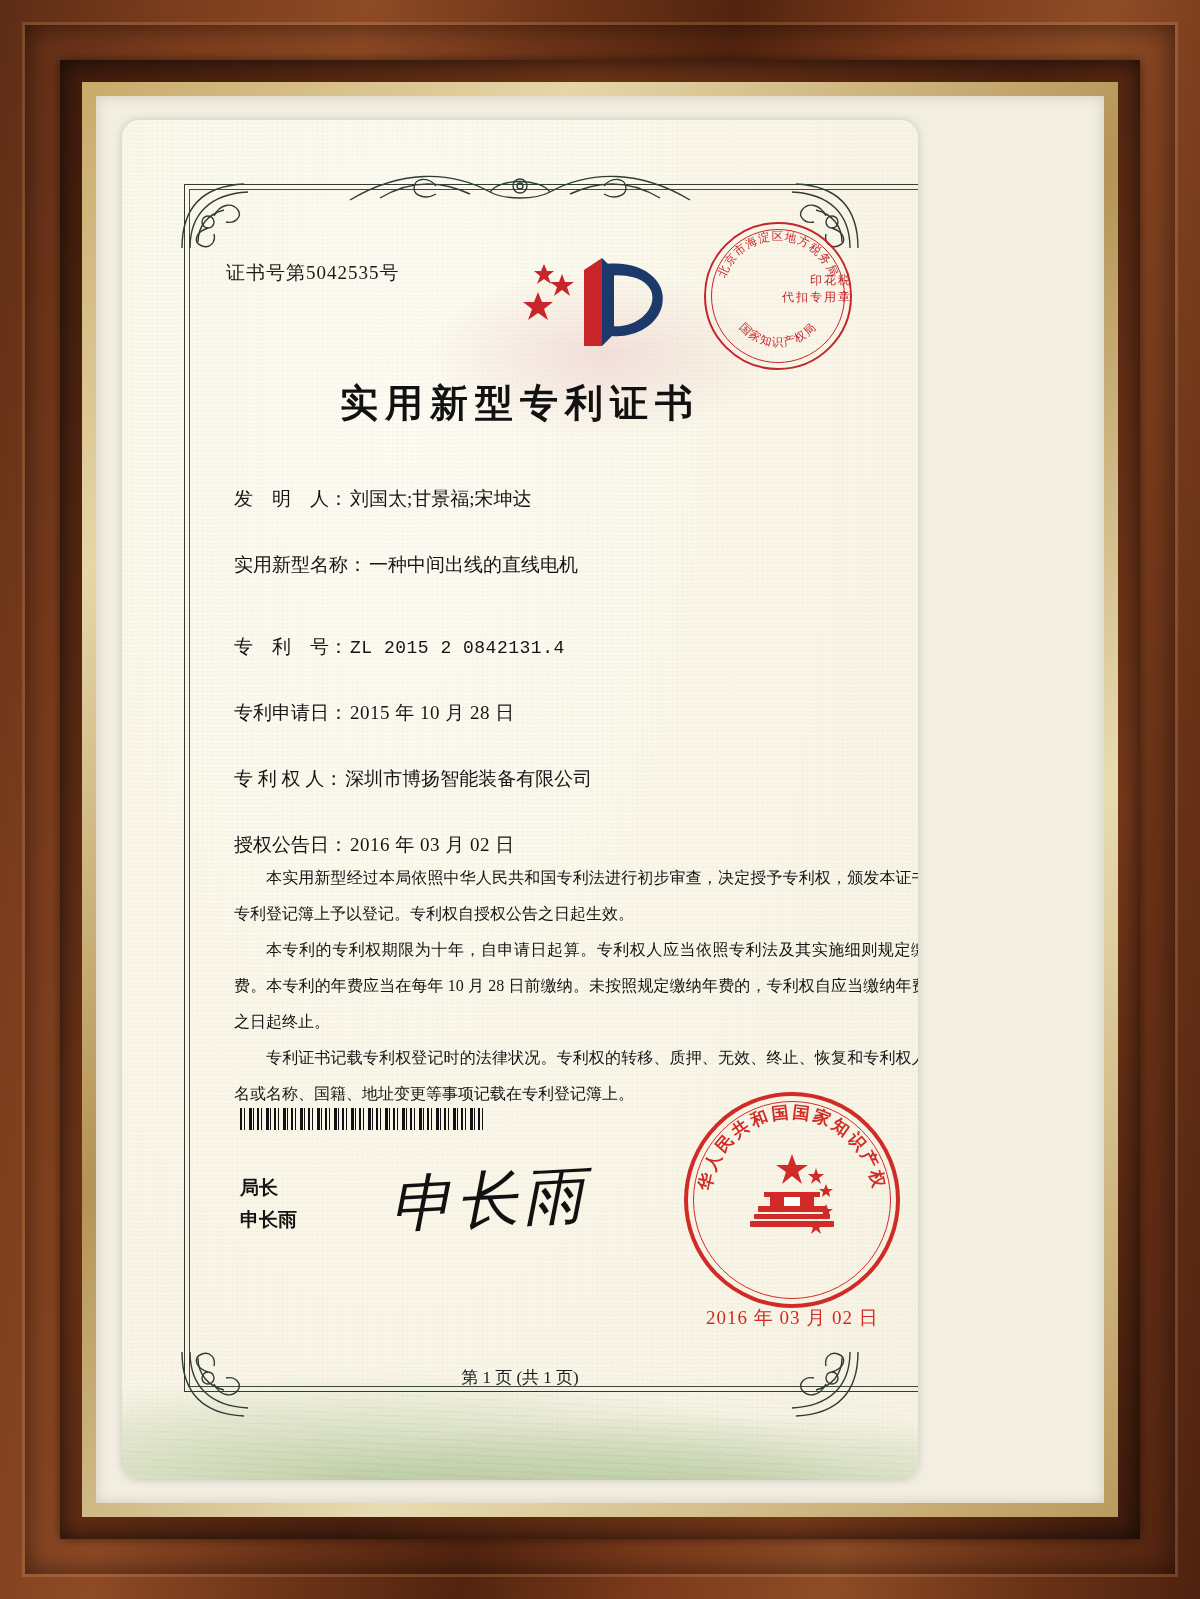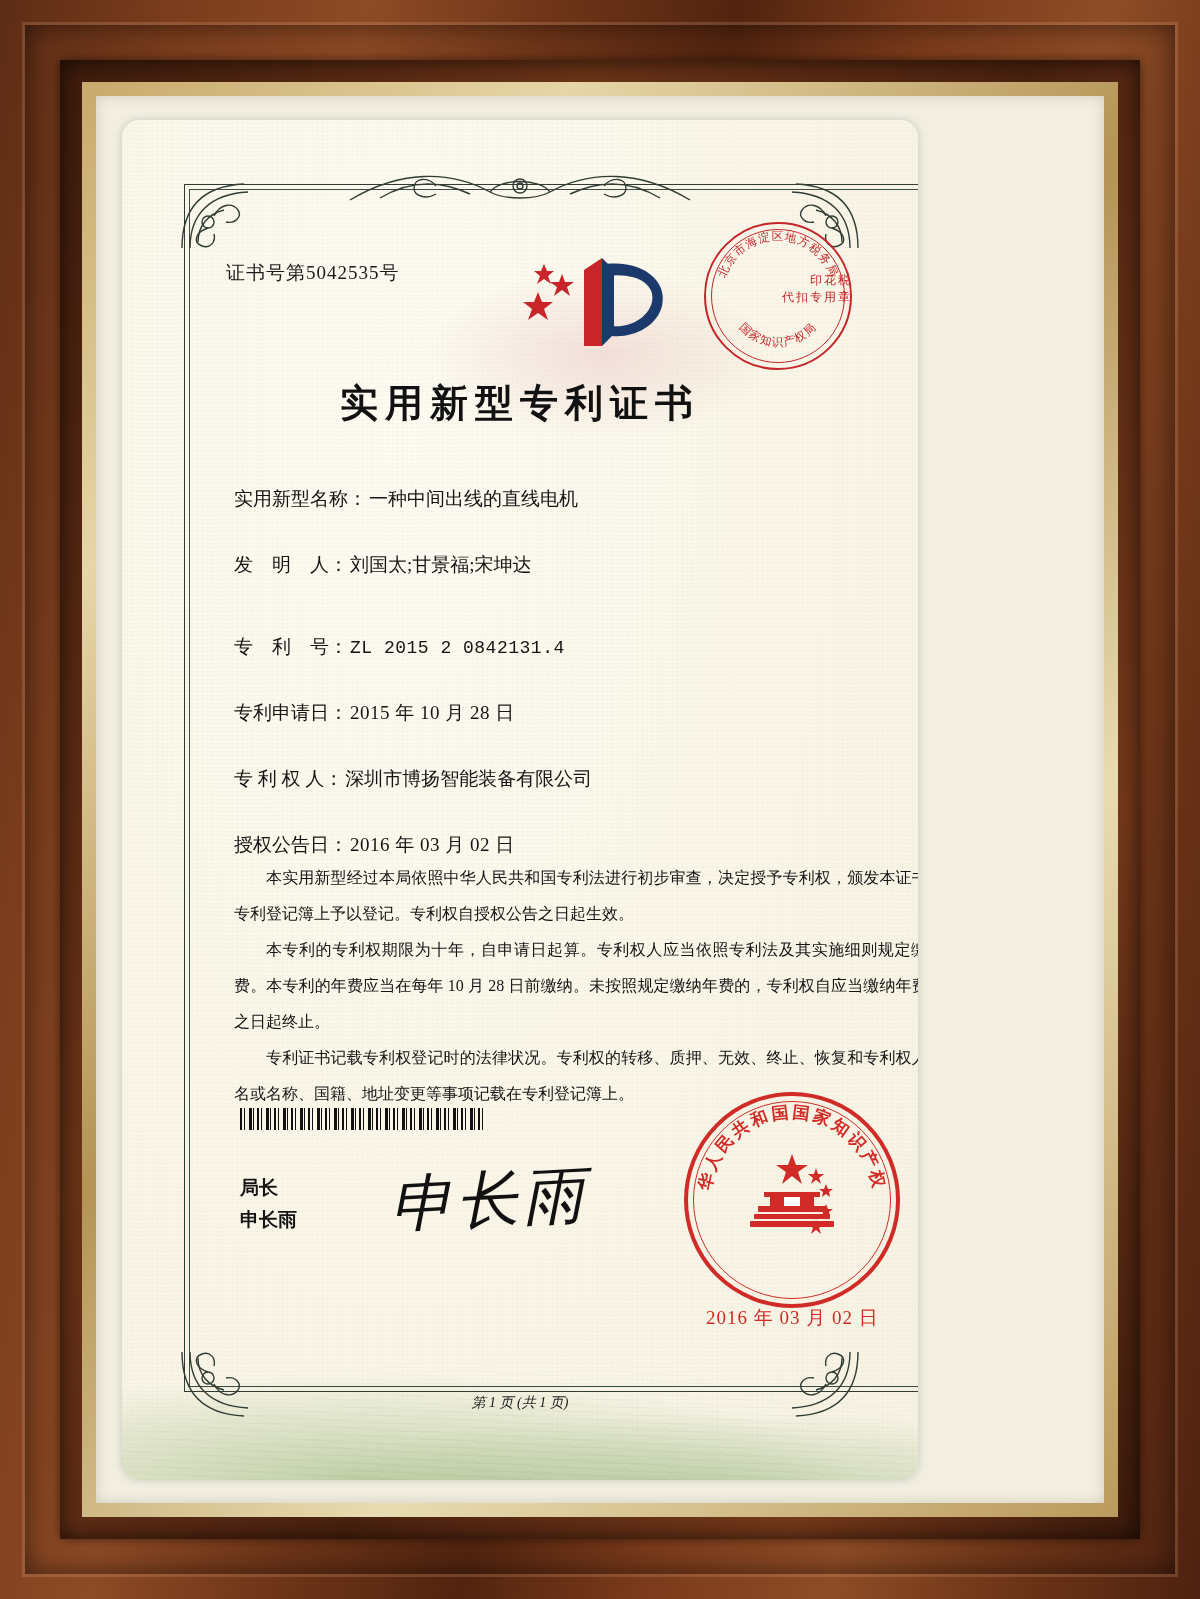--- a/index.html
+++ b/index.html
@@ -265,25 +265,24 @@
     position: absolute;
     left: 584px; top: 1185px;
     color: #d02b26;
     font-size: 19px;
     letter-spacing: 1px;
     font-family: "Liberation Serif", serif;
   }
 
   .page-no {
     position: absolute;
-    left: 0; right: 0; top: 1274px;
+    left: 0; right: 0; top: 1246px;
     text-align: center;
-    font-size: 14px;
+    font-size: 17px;
     color: #1a1a1a;
-    font-style: italic;
   }
 </style>
 </head>
 <body>
 
 <div class="frame-outer">
   <div class="frame-bevel-hi"></div>
   <div class="frame-inner-dark"></div>
   <div class="mat-gold"></div>
   <div class="mat-cream"></div>
@@ -381,26 +380,26 @@
     <div class="lines">
       <div>印花税</div>
       <div>代扣专用章</div>
     </div>
   </div>
 
   <div class="title">实用新型专利证书</div>
 
   <div class="fields">
     <div class="field-row">
+      <span class="field-label">发　明　人：</span>
+      <span class="field-value">刘国太;甘景福;宋坤达</span>
+    </div>
+    <div class="field-row">
       <span class="field-label">实用新型名称：</span>
       <span class="field-value">一种中间出线的直线电机</span>
-    </div>
-    <div class="field-row">
-      <span class="field-label">发　明　人：</span>
-      <span class="field-value">刘国太;甘景福;宋坤达</span>
     </div>
     <div class="field-row">
       <span class="field-label">专　利　号：</span>
       <span class="field-value mono">ZL 2015 2 0842131.4</span>
     </div>
     <div class="field-row">
       <span class="field-label">专利申请日：</span>
       <span class="field-value num">2015 年 10 月 28 日</span>
     </div>
     <div class="field-row">

